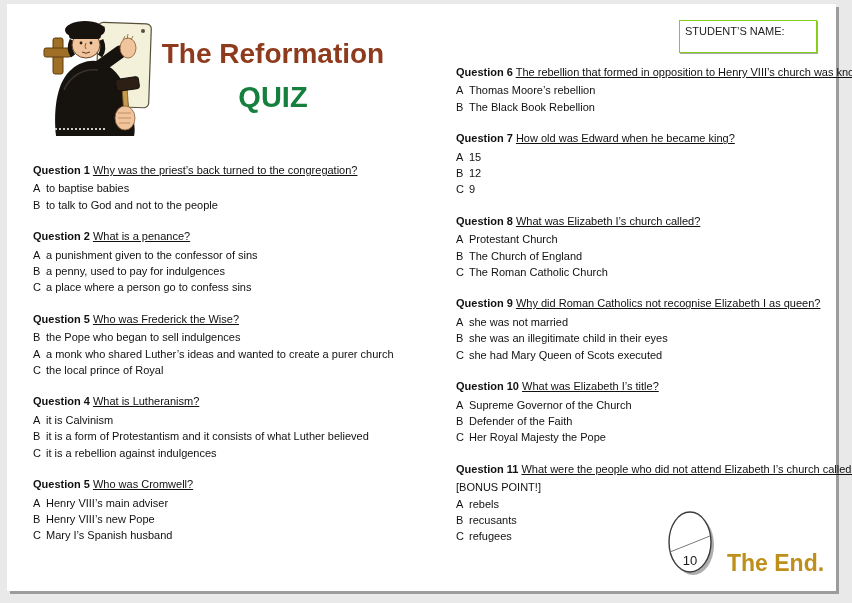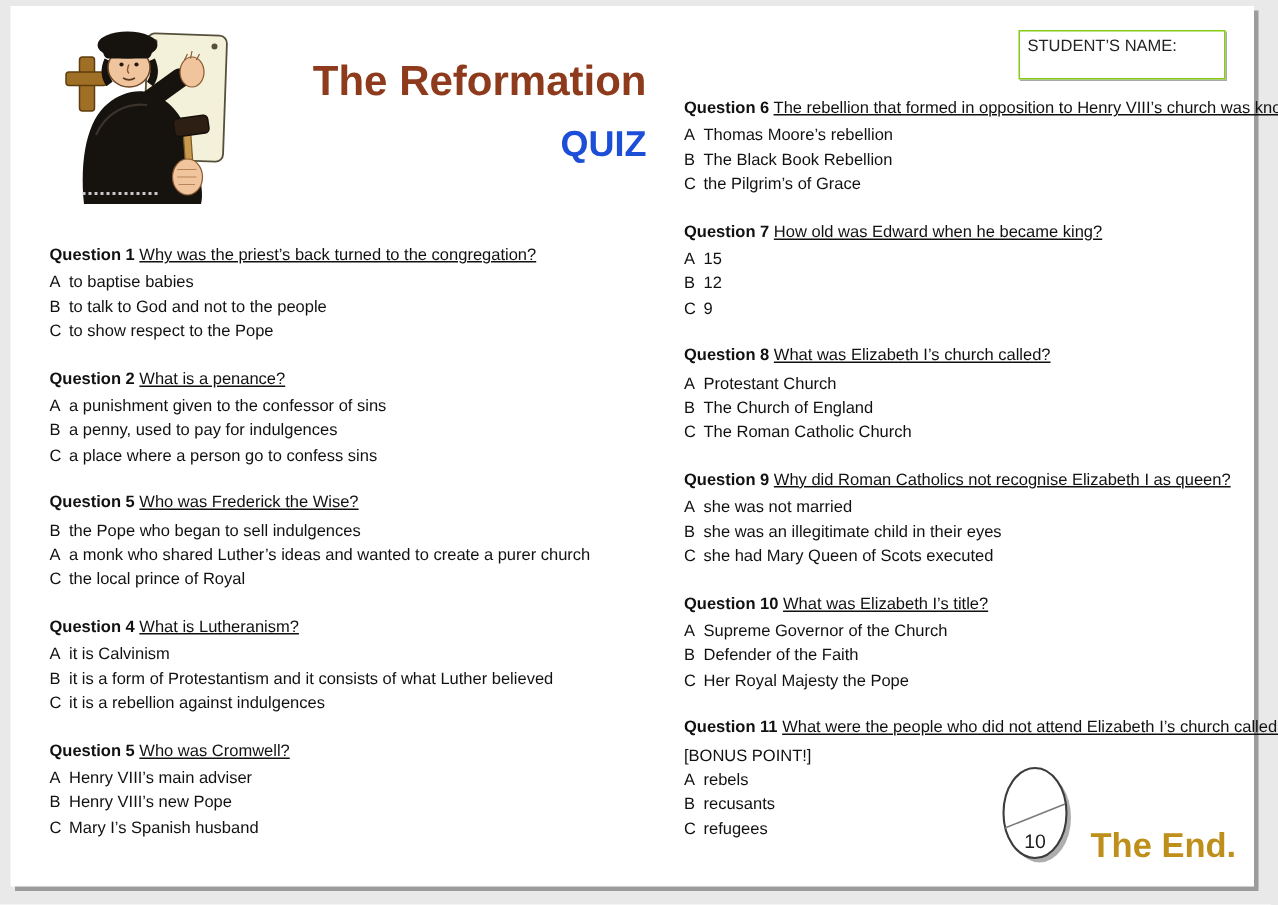--- a/index.html
+++ b/index.html
@@ -9,23 +9,23 @@
     font-family:"Liberation Sans","DejaVu Sans",sans-serif;
     color:#111;
   }
   .page{
     position:absolute;left:7px;top:4px;width:829px;height:587px;
     background:#ffffff;
     box-shadow:3px 3px 0 #9c9c9c;
   }
   .clipart{position:absolute;left:33px;top:14px;width:120px;height:122px;}
   .watermark{position:absolute;left:48px;top:124px;width:50px;border-top:2px dotted #c9c9c9;}
-  .title-block{position:absolute;left:158px;top:34px;width:266px;text-align:right;}
+  .title-block{position:absolute;left:133px;top:34px;width:266px;text-align:center;}
   .title-main{font-size:28px;font-weight:bold;color:#8e3a1c;line-height:32px;}
-  .title-quiz{font-size:24px;font-weight:bold;color:#1d4ed8;line-height:38px;margin-top:8px;}
+  .title-quiz{font-size:29px;font-weight:bold;color:#15803d;line-height:38px;margin-top:8px;}
   .name-box{
     position:absolute;left:672px;top:16px;width:136px;height:31px;
     border:1px solid #84cc16;background:#fff;
     box-shadow:1px 1px 0 #a8a8a8;
   }
   .name-box .lbl{font-size:11px;color:#222;padding:4px 0 0 5px;}
   .col{position:absolute;width:392px;}
   .col-left{left:26px;top:158px;}
   .col-right{left:449px;top:60px;width:386px;}
   .q{margin-bottom:15px;}
@@ -87,21 +87,20 @@
 
   <div class="name-box">
     <div class="lbl">STUDENT’S NAME:</div>
   </div>
 
   <div class="col col-left">
     <div class="q">
       <div class="qh"><b>Question 1</b> <span class="u">Why was the priest’s back turned to the congregation?</span></div>
       <div class="opt"><span class="L">A</span><span>to baptise babies</span></div>
       <div class="opt"><span class="L">B</span><span>to talk to God and not to the people</span></div>
-      <div class="opt"><span class="L">C</span><span>to show respect to the Pope</span></div>
     </div>
     <div class="q">
       <div class="qh"><b>Question 2</b> <span class="u">What is a penance?</span></div>
       <div class="opt"><span class="L">A</span><span>a punishment given to the confessor of sins</span></div>
       <div class="opt"><span class="L">B</span><span>a penny, used to pay for indulgences</span></div>
       <div class="opt"><span class="L">C</span><span>a place where a person go to confess sins</span></div>
     </div>
     <div class="q">
       <div class="qh"><b>Question 5</b> <span class="u">Who was Frederick the Wise?</span></div>
       <div class="opt"><span class="L">B</span><span>the Pope who began to sell indulgences</span></div>
@@ -120,21 +119,20 @@
       <div class="opt"><span class="L">B</span><span>Henry VIII’s new Pope</span></div>
       <div class="opt"><span class="L">C</span><span>Mary I’s Spanish husband</span></div>
     </div>
   </div>
 
   <div class="col col-right">
     <div class="q">
       <div class="qh"><b>Question 6</b> <span class="u">The rebellion that formed in opposition to Henry VIII’s church was known as:</span></div>
       <div class="opt"><span class="L">A</span><span>Thomas Moore’s rebellion</span></div>
       <div class="opt"><span class="L">B</span><span>The Black Book Rebellion</span></div>
-      <div class="opt"><span class="L">C</span><span>the Pilgrim’s of Grace</span></div>
     </div>
     <div class="q">
       <div class="qh"><b>Question 7</b> <span class="u">How old was Edward when he became king?</span></div>
       <div class="opt"><span class="L">A</span><span>15</span></div>
       <div class="opt"><span class="L">B</span><span>12</span></div>
       <div class="opt"><span class="L">C</span><span>9</span></div>
     </div>
     <div class="q">
       <div class="qh"><b>Question 8</b> <span class="u">What was Elizabeth I’s church called?</span></div>
       <div class="opt"><span class="L">A</span><span>Protestant Church</span></div>

